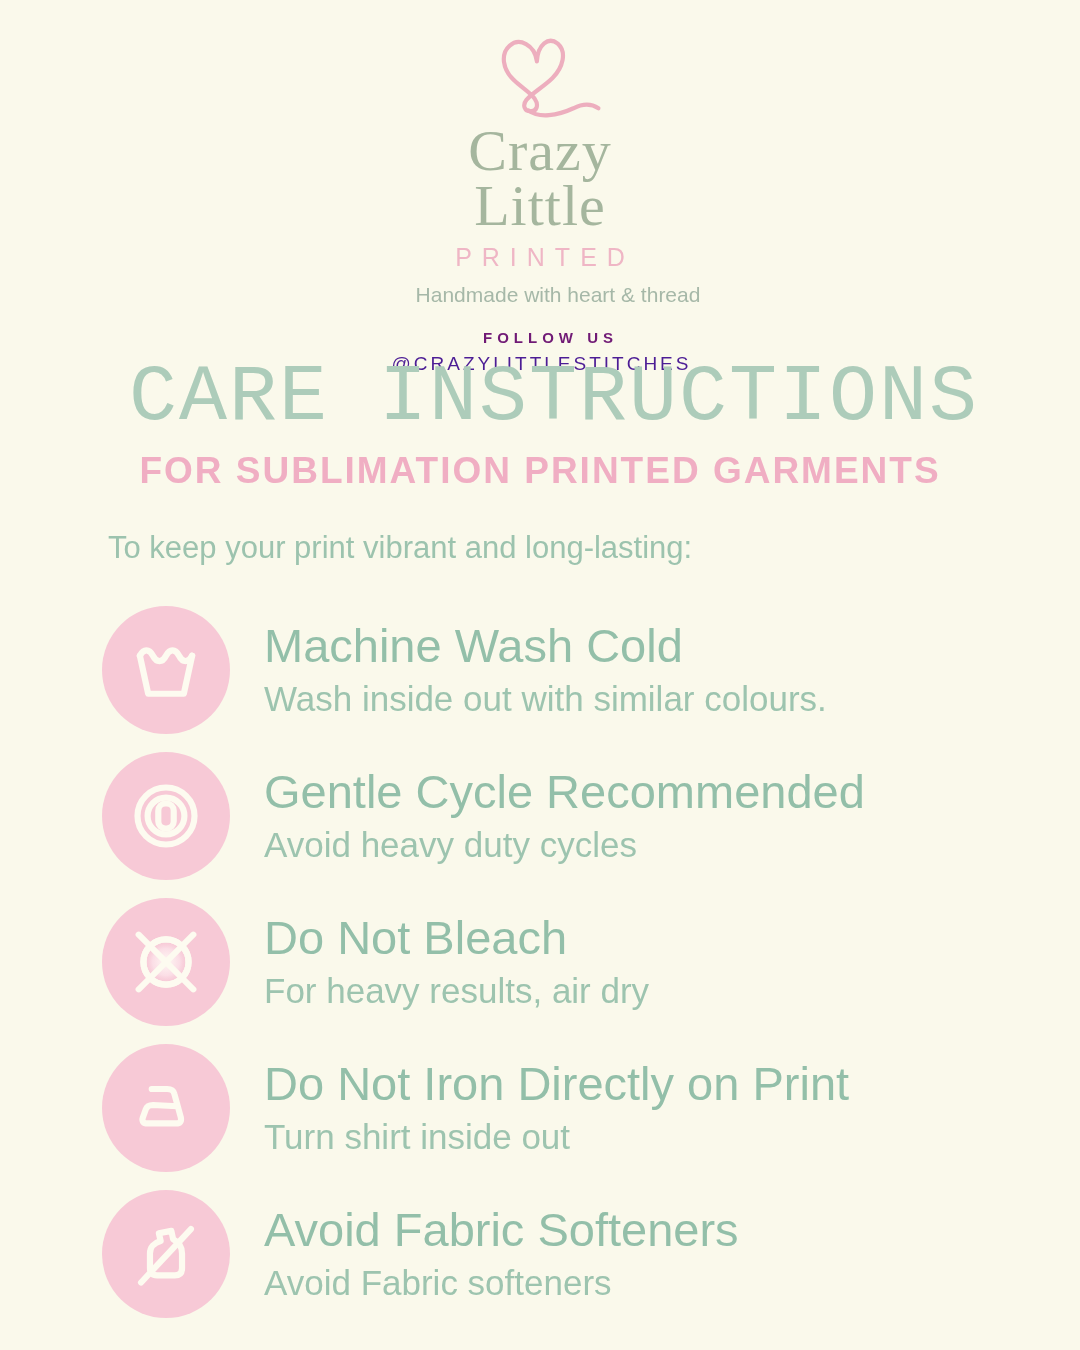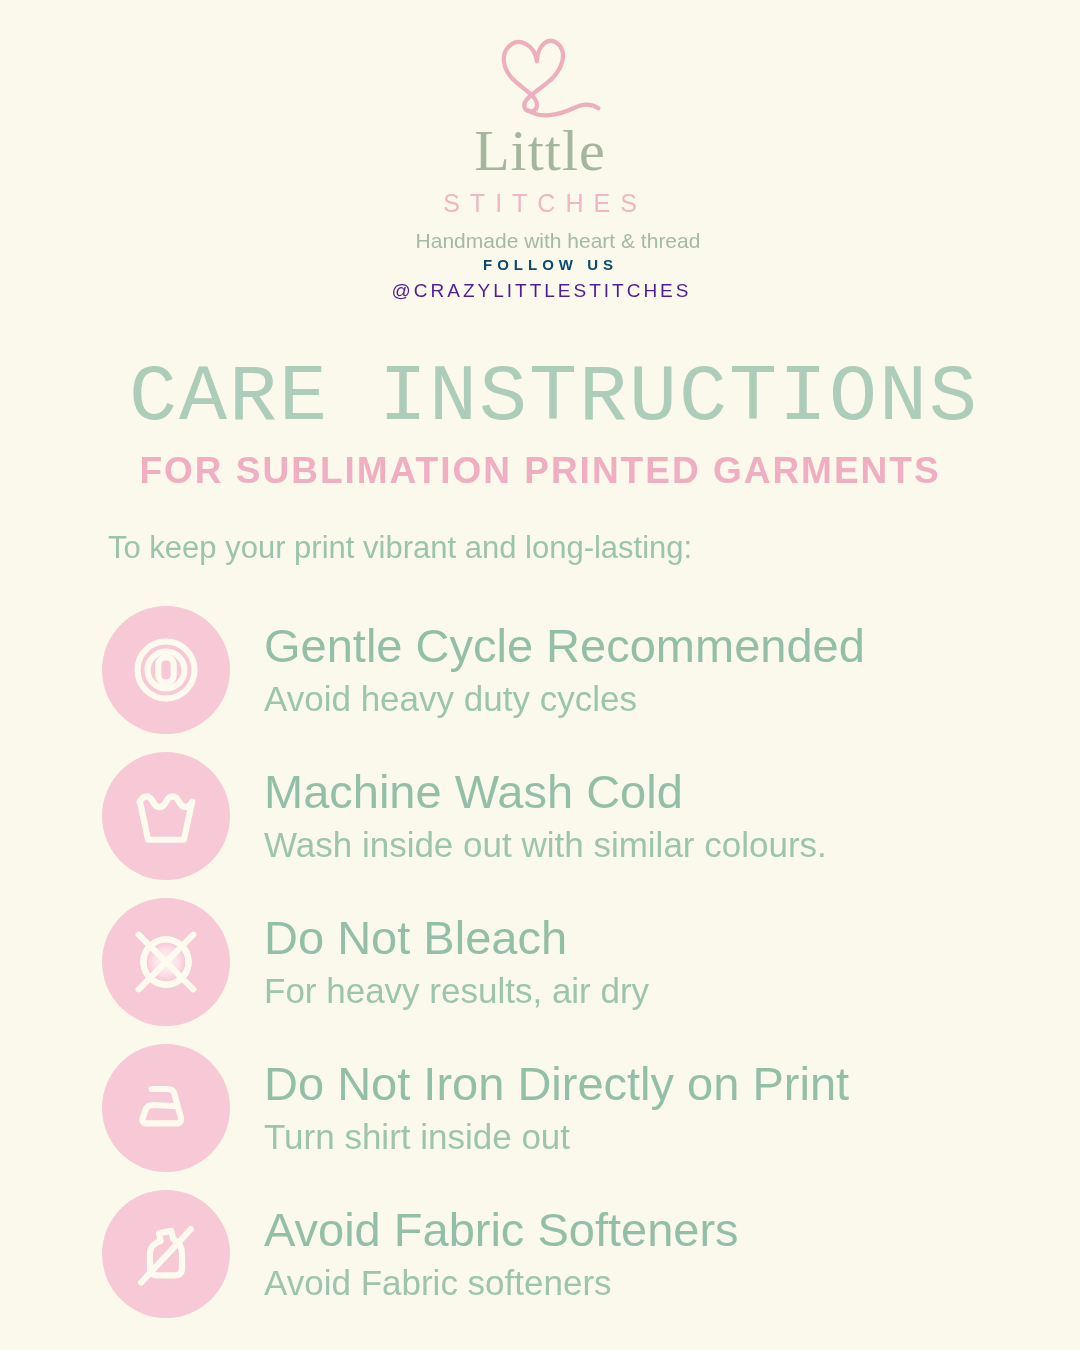--- a/index.html
+++ b/index.html
@@ -24,21 +24,21 @@
     letter-spacing: 1px;
   }
   .brand-stitches {
     color: #efb6c5;
     font-size: 25px;
     letter-spacing: 10px;
     margin-top: 10px;
     padding-left: 10px; 
   }
   .brand-tagline { color: #a6b8a8; font-size: 21px; margin-top: 11px; padding-left: 36px; }
-  .brand-follow  { color: #0c4a6e; font-size: 15px; font-weight: bold; letter-spacing: 5px; margin-top: 3px; padding-left: 21px; }
+  .brand-follow  { color: #701a75; font-size: 15px; font-weight: bold; letter-spacing: 5px; margin-top: 22px; padding-left: 21px; }
   .brand-handle  { color: #4c1d95; font-size: 19px; letter-spacing: 3px; margin-top: 7px; padding-left: 3px; }
 
   
   .title-main {
     position: absolute; top: 352px; left: 0; width: 100%;
     text-align: center;
     font-family: Liberation Mono, monospace;
     font-size: 80px;
     color: #adccba;
     letter-spacing: 2px;
@@ -82,57 +82,58 @@
 
 <div class="poster">
 
   <div class="logo">
     <svg class="heart-svg" width="150" height="96" viewBox="0 0 130 92">
       <g fill="none" stroke="#edaebe" stroke-width="4" stroke-linecap="round">
         <path d="M62 30 C60 14 45 7 36 15 C27 23 29 38 40 48 C47 55 56 60 60 66 C64 72 62 78 56 78 C50 78 48 72 52 67 C58 60 69 54 77 46 C87 36 91 21 82 13 C73 6 63 14 62 30"></path>
         <path d="M54 77 C64 85 82 82 97 75 C107 70 115 71 121 75"></path>
       </g>
     </svg>
+    <div class="brand-name">Crazy</div>
     <div class="brand-name">Little</div>
-    <div class="brand-stitches">STITCHES</div>
+    <div class="brand-stitches">PRINTED</div>
     <div class="brand-tagline">Handmade with heart &amp; thread</div>
     <div class="brand-follow">FOLLOW US</div>
     <div class="brand-handle">@CRAZYLITTLESTITCHES</div>
   </div>
 
   <div class="title-main">CARE INSTRUCTIONS</div>
   <div class="title-sub">FOR SUBLIMATION PRINTED GARMENTS</div>
   <div class="intro">To keep your print vibrant and long-lasting:</div>
 
   <div class="items">
 
     <div class="item">
       <div class="icon-circle">
         <svg width="76" height="76" viewBox="0 0 64 64" class="care-icon">
+          <path d="M10 20 L17 52 L47 52 L54 20"></path>
+          <path d="M10 20 C13 14 18 14 21 20 C24 26 29 26 32 20 C35 14 40 14 43 20 C46 26 51 26 54 20"></path>
+        </svg>
+      </div>
+      <div class="item-text">
+        <div class="item-heading">Machine Wash Cold</div>
+        <div class="item-sub">Wash inside out with similar colours.</div>
+      </div>
+    </div>
+
+    <div class="item">
+      <div class="icon-circle">
+        <svg width="76" height="76" viewBox="0 0 64 64" class="care-icon">
           <circle cx="32" cy="32" r="24"></circle>
           <circle cx="32" cy="32" r="15.5"></circle>
           <rect x="25.5" y="21.5" width="13" height="21" rx="6"></rect>
         </svg>
       </div>
       <div class="item-text">
         <div class="item-heading">Gentle Cycle Recommended</div>
         <div class="item-sub">Avoid heavy duty cycles</div>
-      </div>
-    </div>
-
-    <div class="item">
-      <div class="icon-circle">
-        <svg width="76" height="76" viewBox="0 0 64 64" class="care-icon">
-          <path d="M10 20 L17 52 L47 52 L54 20"></path>
-          <path d="M10 20 C13 14 18 14 21 20 C24 26 29 26 32 20 C35 14 40 14 43 20 C46 26 51 26 54 20"></path>
-        </svg>
-      </div>
-      <div class="item-text">
-        <div class="item-heading">Machine Wash Cold</div>
-        <div class="item-sub">Wash inside out with similar colours.</div>
       </div>
     </div>
 
     <div class="item">
       <div class="icon-circle">
         <svg width="76" height="76" viewBox="0 0 64 64" class="care-icon">
           <defs>
             <radialGradient id="bleachGlow">
               <stop offset="0%" stop-color="#fffdf6" stop-opacity="0.95"></stop>
               <stop offset="60%" stop-color="#fce3ea" stop-opacity="0.8"></stop>

